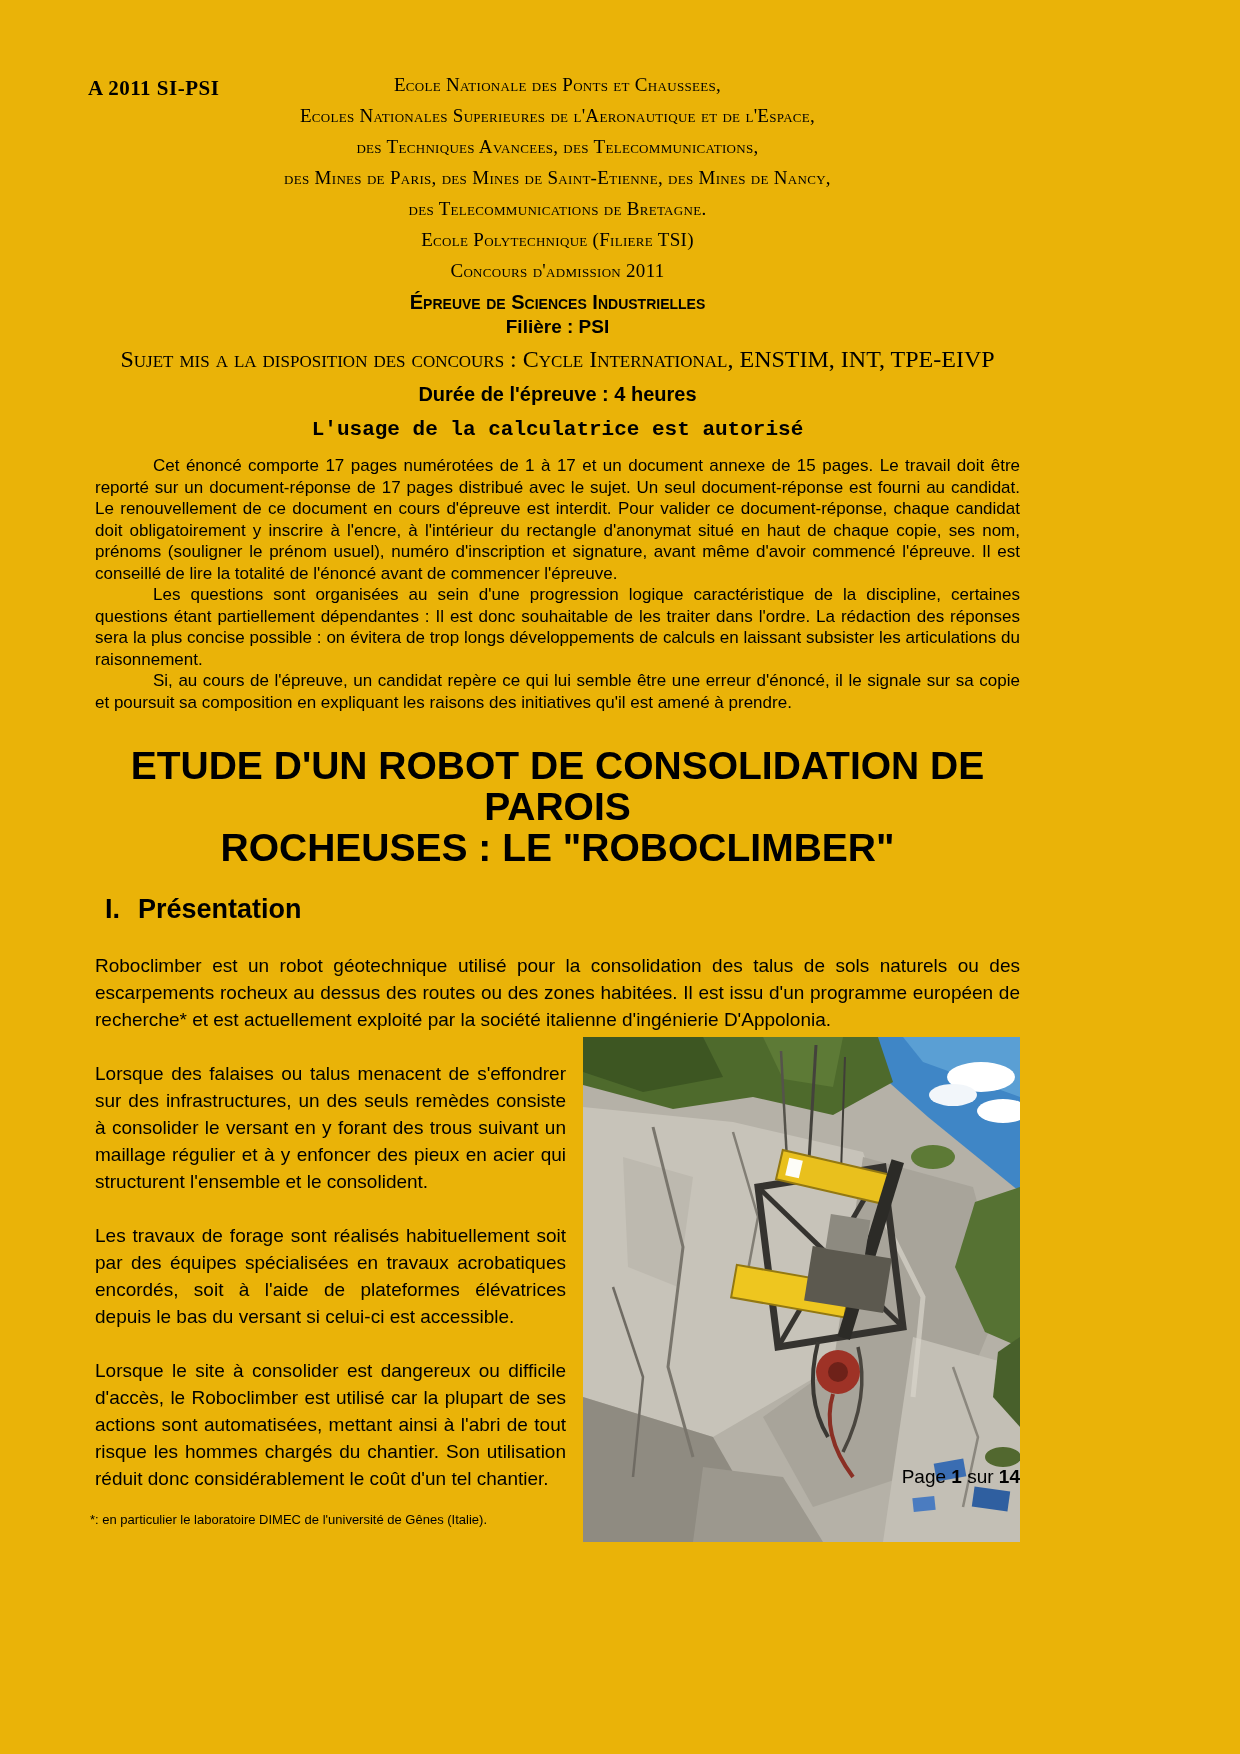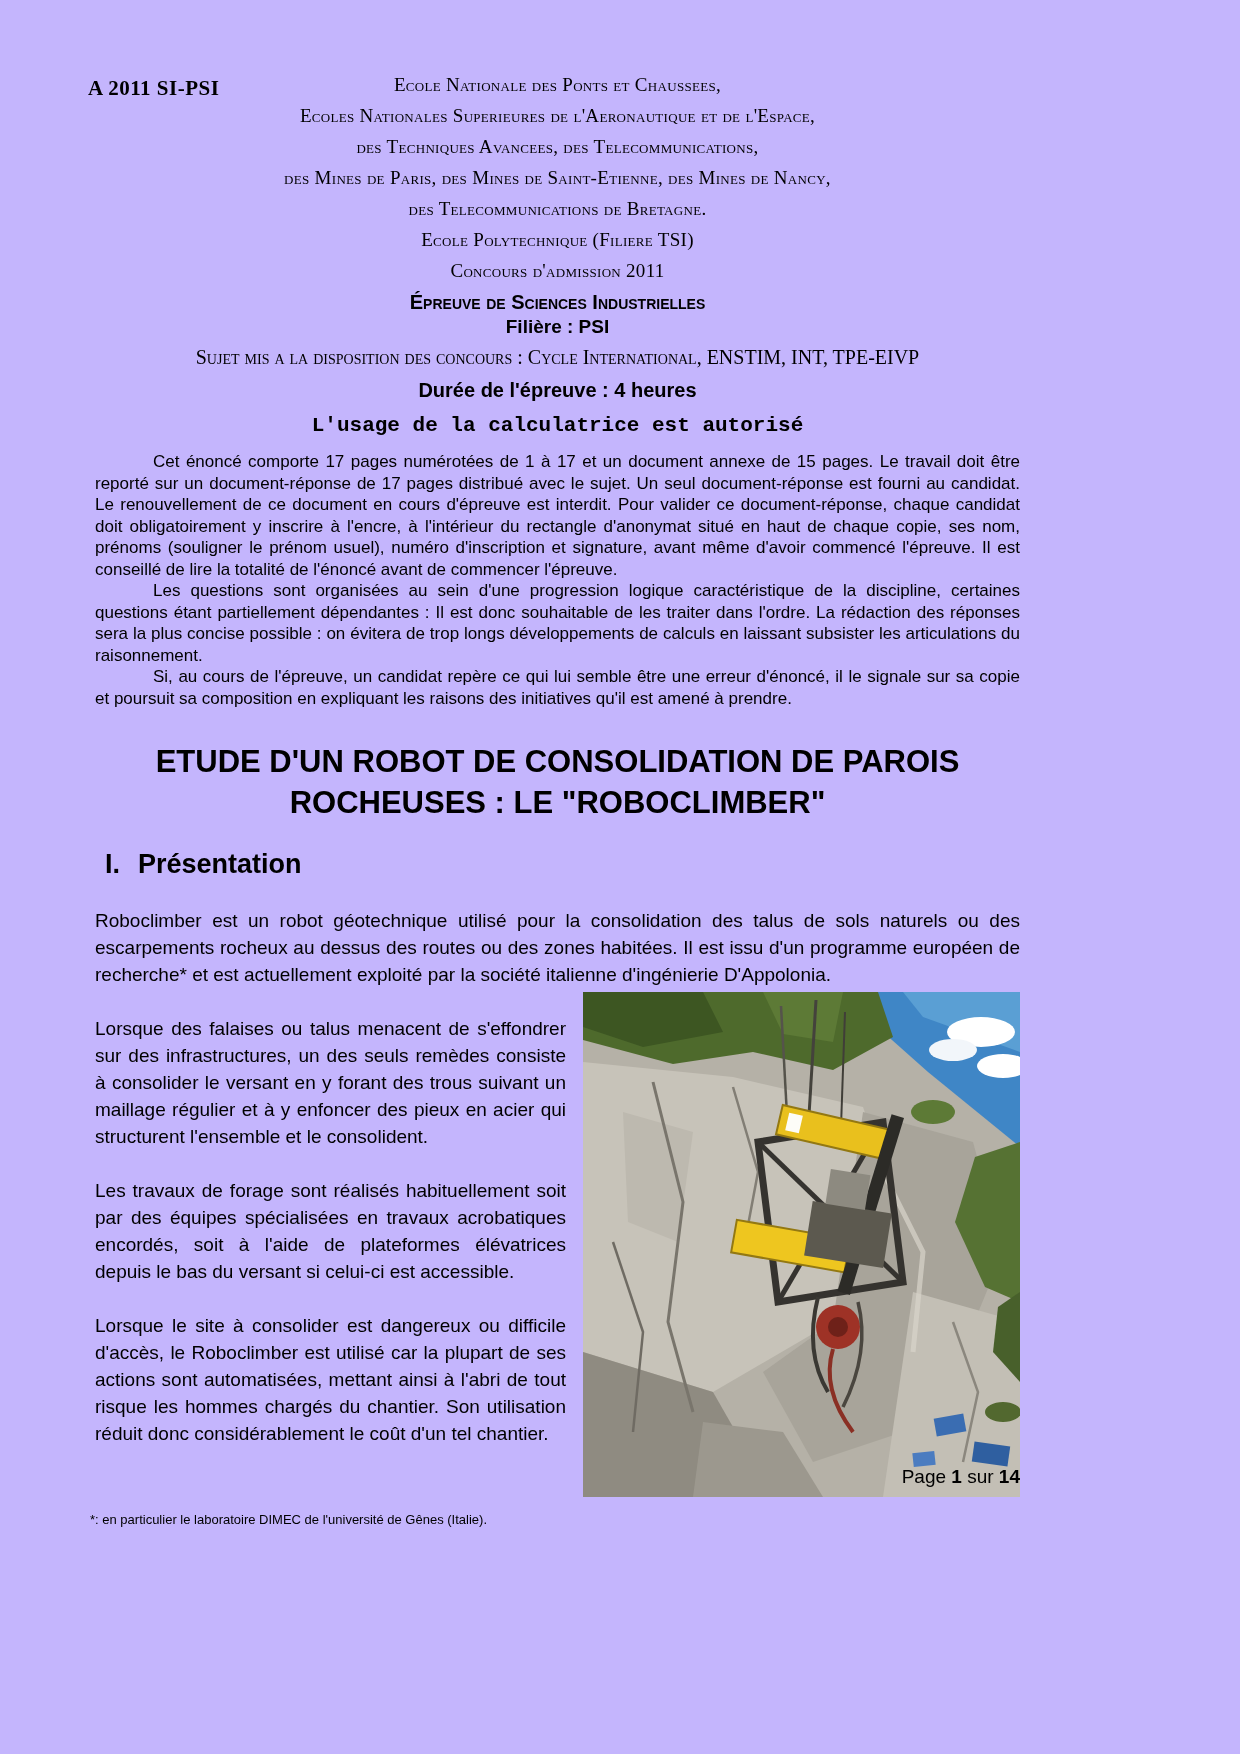--- a/index.html
+++ b/index.html
@@ -1,20 +1,20 @@
 <!DOCTYPE html>
 <html><head>
 <meta charset="utf-8">
 <style>
   html, body { margin: 0; padding: 0; background: #ffffff; }
   .page {
     position: relative;
     width: 1240px;
     height: 1754px;
-    background: #c4b5fd;
+    background: #eab308;
     margin: 0 auto;
     overflow: hidden;
     font-family: "Liberation Serif", serif;
     color: #000;
   }
   .content {
     position: absolute;
     left: 95px;
     top: 74px;
     width: 925px;
@@ -45,21 +45,21 @@
     margin-bottom: 2px;
   }
   .filiere-line {
     font-family: "Liberation Sans", sans-serif;
     font-weight: bold;
     font-size: 19px;
     margin-bottom: 8px;
   }
   .sujet-line {
     font-variant: small-caps;
-    font-size: 20px;
+    font-size: 24px;
     margin-top: 6px;
     margin-bottom: 10px;
   }
   .duree-line {
     font-family: "Liberation Sans", sans-serif;
     font-weight: bold;
     font-size: 20px;
     margin-top: 10px;
     margin-bottom: 12px;
   }
@@ -73,21 +73,21 @@
     font-family: "Liberation Sans", sans-serif;
     font-size: 17px;
     line-height: 21.5px;
     text-align: justify;
     margin-top: 10px;
   }
   .notice p { text-indent: 58px; margin: 0; }
   .doc-title {
     font-family: "Liberation Sans", sans-serif;
     font-weight: bold;
-    font-size: 31px;
+    font-size: 39px;
     line-height: 41px;
     text-align: center;
     margin-top: 32px;
   }
   .section-heading {
     font-family: "Liberation Sans", sans-serif;
     font-weight: bold;
     font-size: 27px;
     margin-top: 26px;
     margin-left: 10px;

